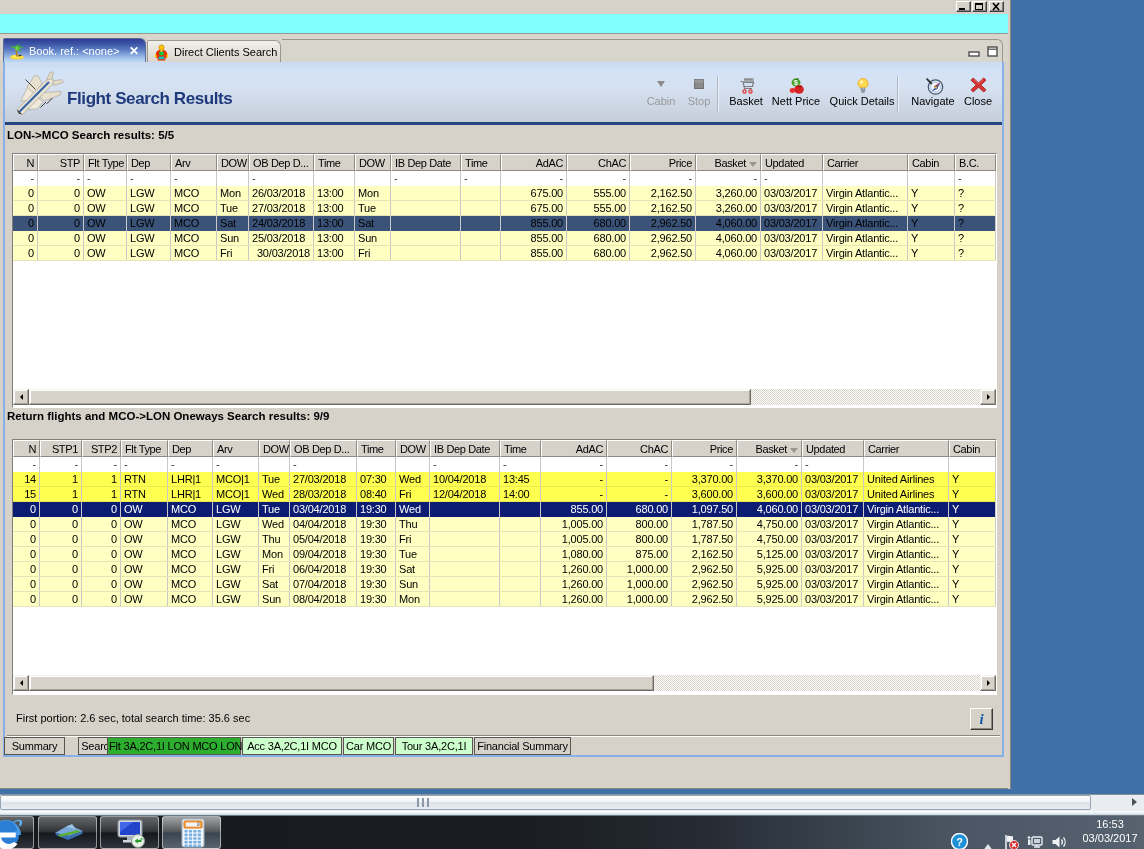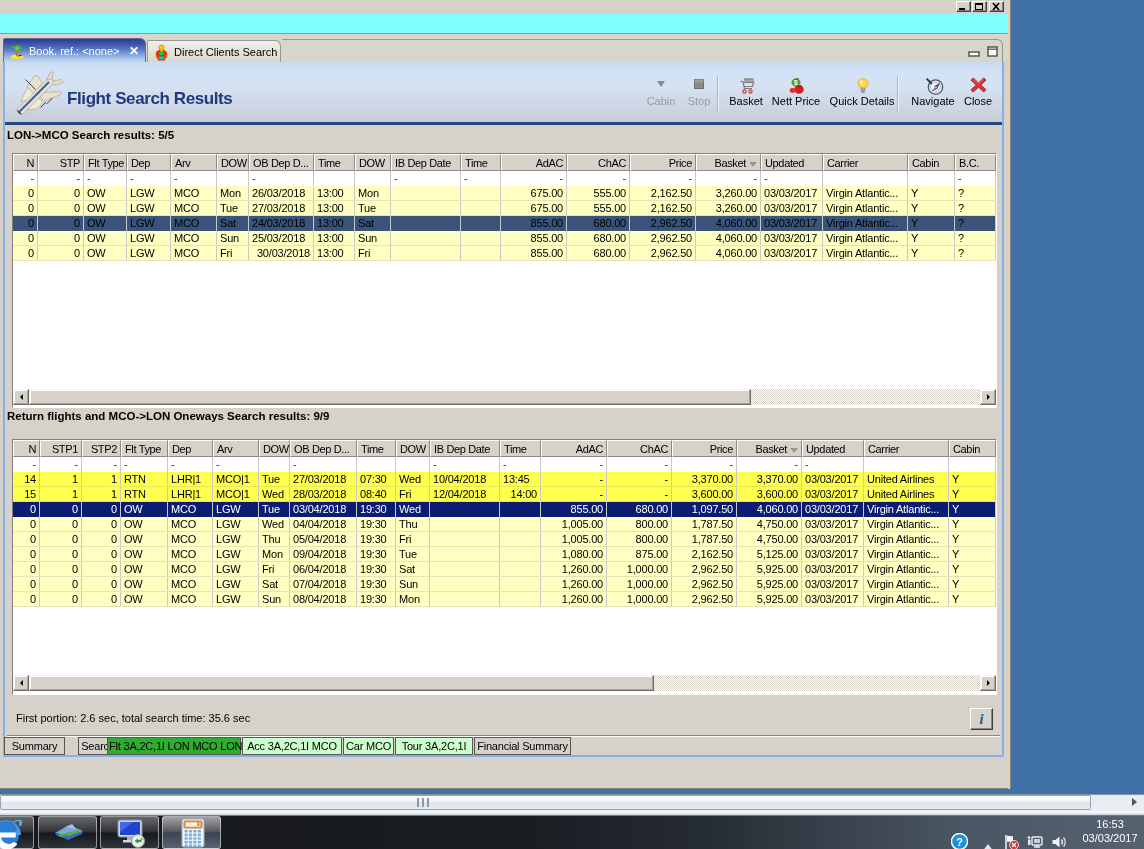--- a/index.html
+++ b/index.html
@@ -446,21 +446,21 @@
           <div class="dc" style="width:42px;text-align:right">1</div>
           <div class="dc" style="width:39px;text-align:right">1</div>
           <div class="dc" style="width:47px;text-align:left">RTN</div>
           <div class="dc" style="width:45px;text-align:left">LHR|1</div>
           <div class="dc" style="width:46px;text-align:left">MCO|1</div>
           <div class="dc" style="width:31px;text-align:left">Wed</div>
           <div class="dc" style="width:67px;text-align:left">28/03/2018</div>
           <div class="dc" style="width:39px;text-align:left">08:40</div>
           <div class="dc" style="width:34px;text-align:left">Fri</div>
           <div class="dc" style="width:70px;text-align:left">12/04/2018</div>
-          <div class="dc" style="width:41px;text-align:right">14:00</div>
+          <div class="dc" style="width:41px;text-align:left">14:00</div>
           <div class="dc" style="width:66px;text-align:right">-</div>
           <div class="dc" style="width:65px;text-align:right">-</div>
           <div class="dc" style="width:65px;text-align:right">3,600.00</div>
           <div class="dc" style="width:65px;text-align:right">3,600.00</div>
           <div class="dc" style="width:62px;text-align:left">03/03/2017</div>
           <div class="dc" style="width:85px;text-align:left">United Airlines</div>
           <div class="dc" style="width:47px;text-align:left">Y</div>
         </div>
         <div class="trow sel2">
           <div class="dc" style="width:27px;text-align:right">0</div>

